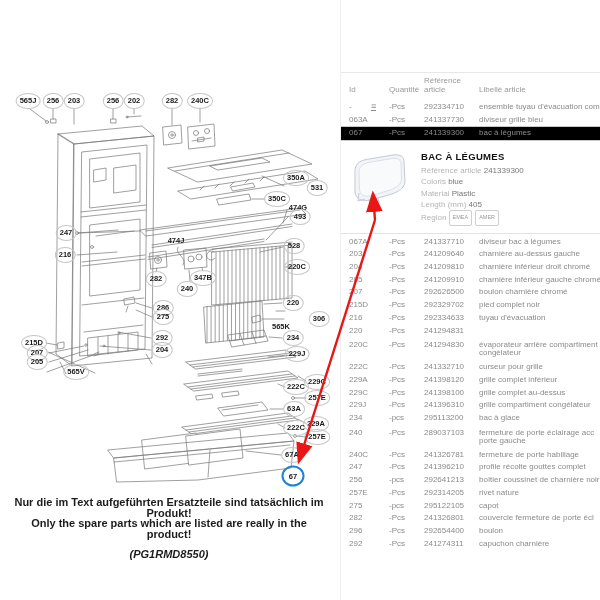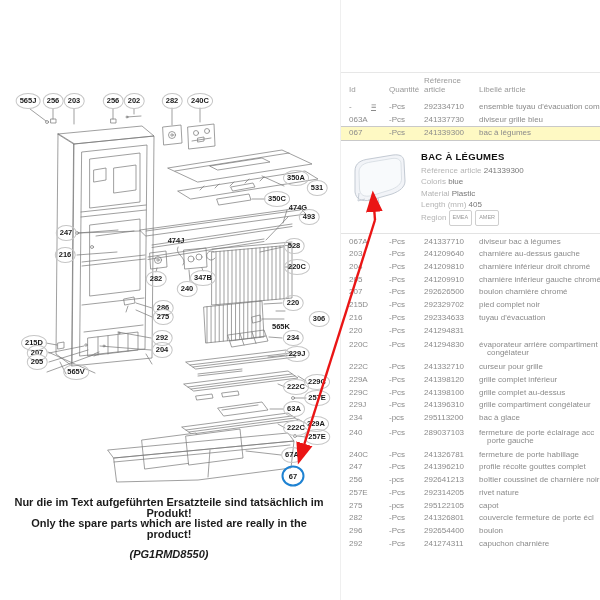--- a/index.html
+++ b/index.html
@@ -37,23 +37,23 @@
     color:#9a9a9a;
   }
   .thead .hc{line-height:9px;padding-top:3px;}
   .trow{display:flex;line-height:12.7px;}
   .trow .c{display:block;}
   .c-id{width:22px;padding-left:8px;box-sizing:content-box;}
   .c-ic{width:18px;text-align:left;}
   .c-qty{width:35px;}
   .c-ref{width:55px;}
   .c-lib{flex:1;white-space:nowrap;overflow:hidden;}
-  .c-lib .l2{line-height:10px;margin-top:-2px;padding-bottom:2px;margin-left:8px;}
+  .c-lib .l2{line-height:10px;margin-top:-2px;padding-bottom:2px;}
   .trow.two{line-height:11px;padding:2px 0 1px 0;}
-  .trow.hl{background:#fef9c3;border-top:1px solid #c9c9c9;border-bottom:1px solid #c9c9c9;}
+  .trow.hl{background:#000000;border-top:1px solid #c9c9c9;border-bottom:1px solid #c9c9c9;}
   .kit{font-size:9px;color:#8b8b8b;border-bottom:1px solid #8b8b8b;line-height:8px;display:inline-block;}
   
   .card{
     display:flex;padding:8px 0 7px 4px;border-bottom:1px solid #e3e3e3;
     background:#fff;
   }
   .cardtext{margin-left:10px;}
   .ctitle{font-size:9.5px;font-weight:bold;color:#111;letter-spacing:.3px;margin:2px 0 3px 0;}
   .crow{line-height:11.3px;}
   .cl{color:#b5b5b5;}
@@ -227,21 +227,21 @@
     <div class="callout" style="left: 53px; top: 101px;">256</div>
     <div class="callout" style="left: 74px; top: 101px;">203</div>
     <div class="callout" style="left: 113px; top: 101px;">256</div>
     <div class="callout" style="left: 134px; top: 101px;">202</div>
     <div class="callout" style="left: 172px; top: 101px;">282</div>
     <div class="callout" style="left: 200px; top: 101px;">240C</div>
     <div class="callout" style="left: 296px; top: 178px;">350A</div>
     <div class="callout" style="left: 317px; top: 188px;">531</div>
     <div class="callout" style="left: 277px; top: 199px;">350C</div>
     <div class="callout plain" style="left: 298px; top: 208px;">474G</div>
-    <div class="callout" style="left: 309px; top: 217px;">493</div>
+    <div class="callout" style="left: 300px; top: 217px;">493</div>
     <div class="callout" style="left: 66px; top: 233px;">247</div>
     <div class="callout" style="left: 65px; top: 255px;">216</div>
     <div class="callout plain" style="left: 176px; top: 241px;">474J</div>
     <div class="callout" style="left: 156px; top: 279px;">282</div>
     <div class="callout" style="left: 203px; top: 278px;">347B</div>
     <div class="callout" style="left: 187px; top: 289px;">240</div>
     <div class="callout" style="left: 163px; top: 308px;">286</div>
     <div class="callout" style="left: 163px; top: 317px;">275</div>
     <div class="callout" style="left: 162px; top: 338px;">292</div>
     <div class="callout" style="left: 162px; top: 350px;">204</div>

